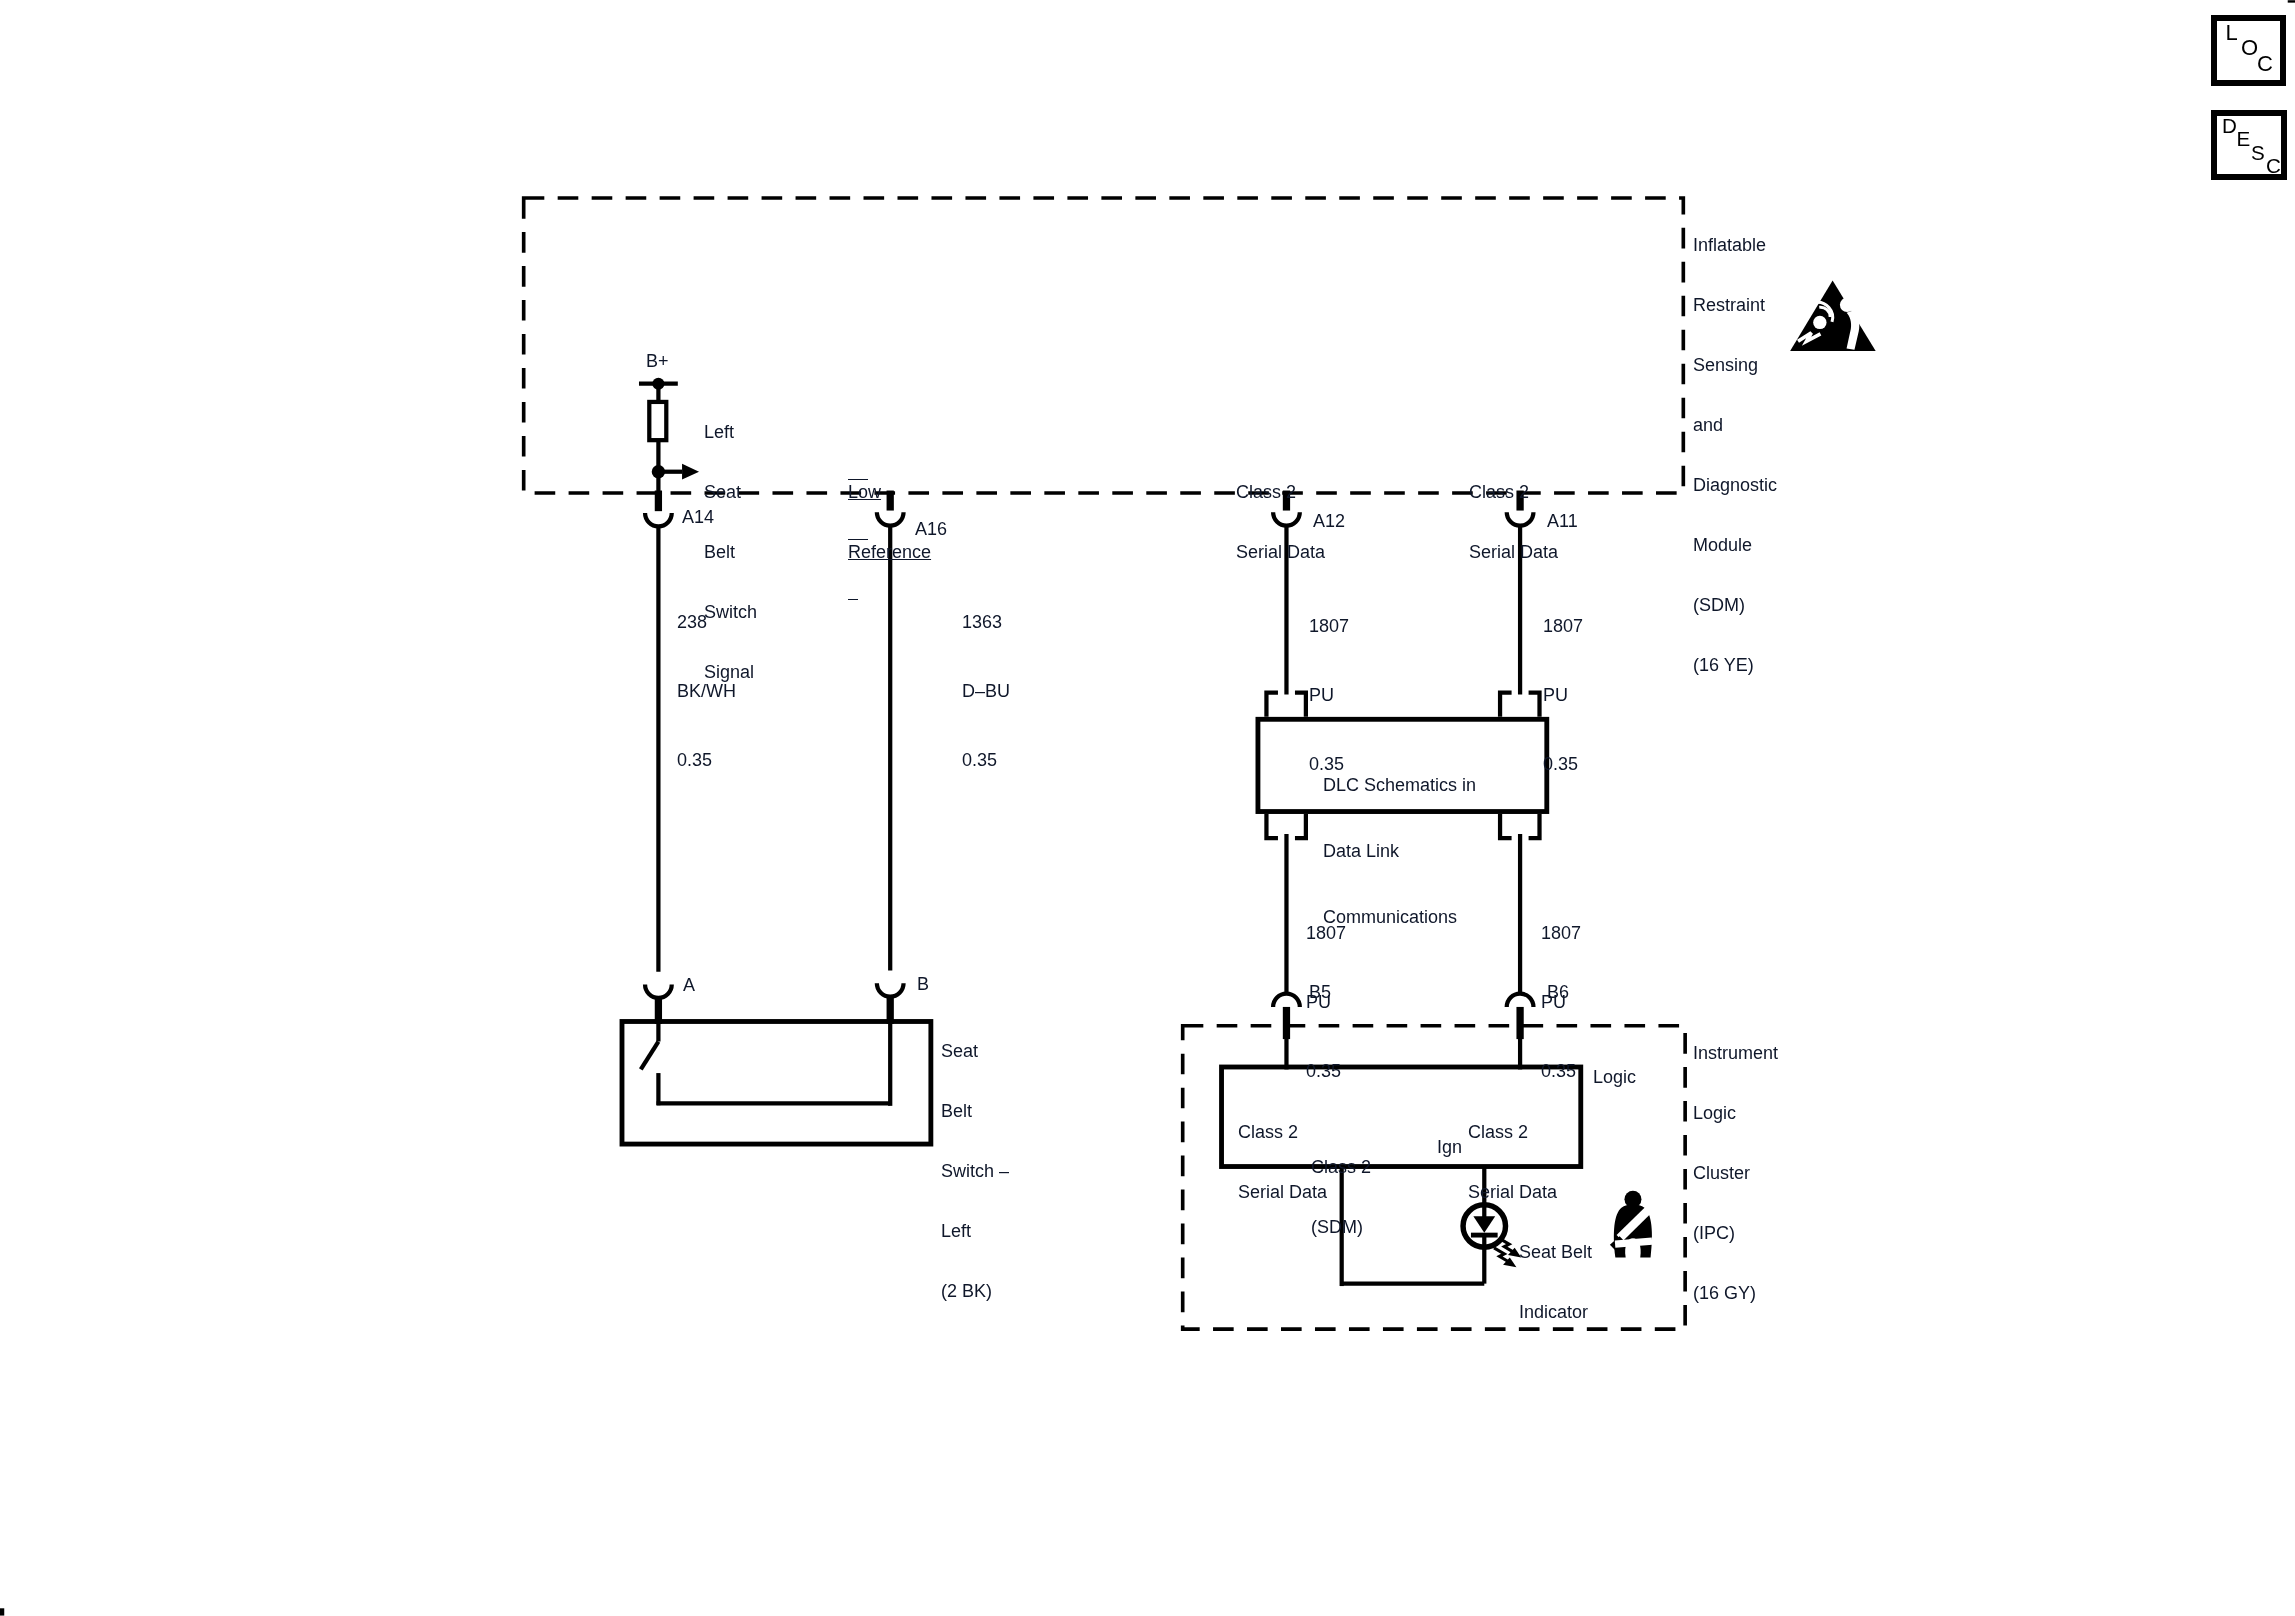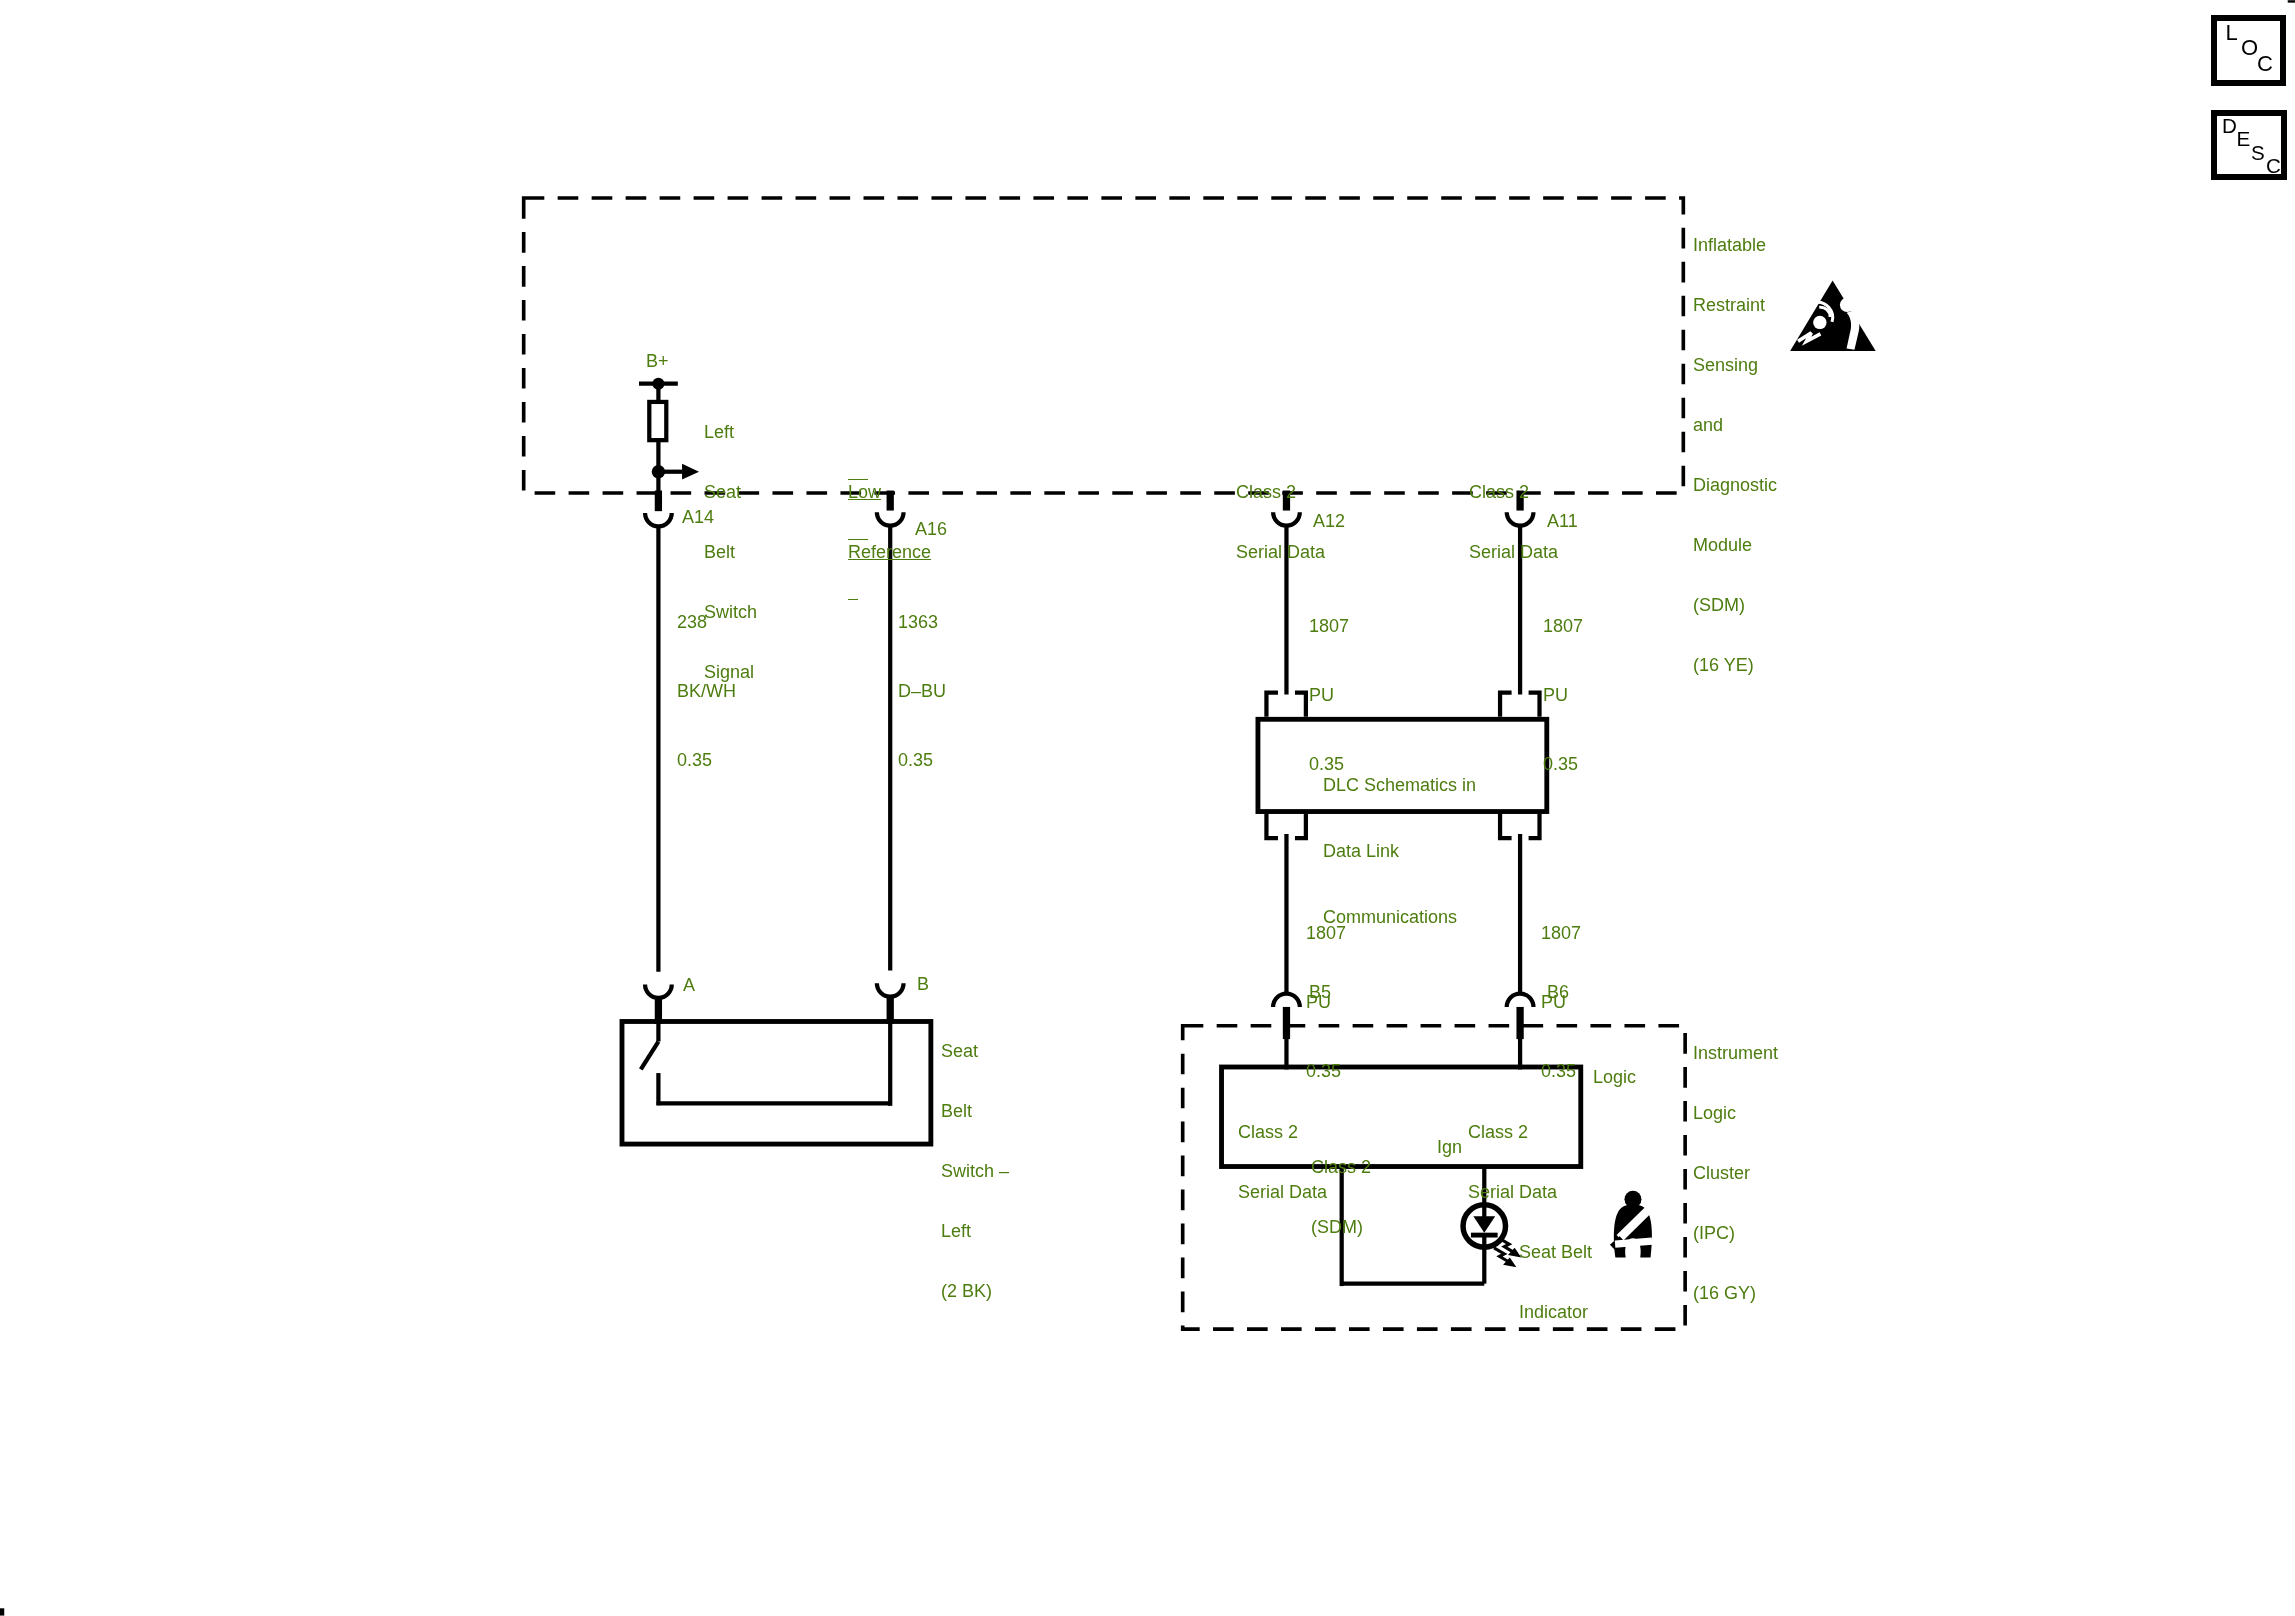--- a/index.html
+++ b/index.html
@@ -9,21 +9,21 @@
     height: 1617px;
     background: #ffffff;
     font-family: "Liberation Sans", sans-serif;
     color: #000;
   }
   .stage svg { position: absolute; left: 0; top: 0; }
   .label {
     position: absolute;
     font-size: 18px;
     line-height: 20px;
-    color: #4d7c0f;
+    color: #0f172a;
     white-space: pre;
   }
   .label .line { display: block; }
   .wirelab { line-height: 23px; }
   .dlclab { line-height: 22px; }
   .cbtn {
     position: absolute;
     border: 6.7px solid #000;
     background: #fff;
     cursor: pointer;
@@ -207,21 +207,21 @@
   <div class="label" style="left:683px; top:975px;">A</div>
   <div class="label" style="left:917px; top:974px;">B</div>
   <div class="label" style="left:1309px; top:982px;">B5</div>
   <div class="label" style="left:1547px; top:982px;">B6</div>
 
   <div class="label wirelab" style="left:677px; top:565px;">
     <span class="line">238</span>
     <span class="line">BK/WH</span>
     <span class="line">0.35</span>
   </div>
-  <div class="label wirelab" style="left:898px; top:565px;">
+  <div class="label wirelab" style="left:962px; top:565px;">
     <span class="line">1363</span>
     <span class="line">D–BU</span>
     <span class="line">0.35</span>
   </div>
   <div class="label wirelab" style="left:1309px; top:569px;">
     <span class="line">1807</span>
     <span class="line">PU</span>
     <span class="line">0.35</span>
   </div>
   <div class="label wirelab" style="left:1543px; top:569px;">

